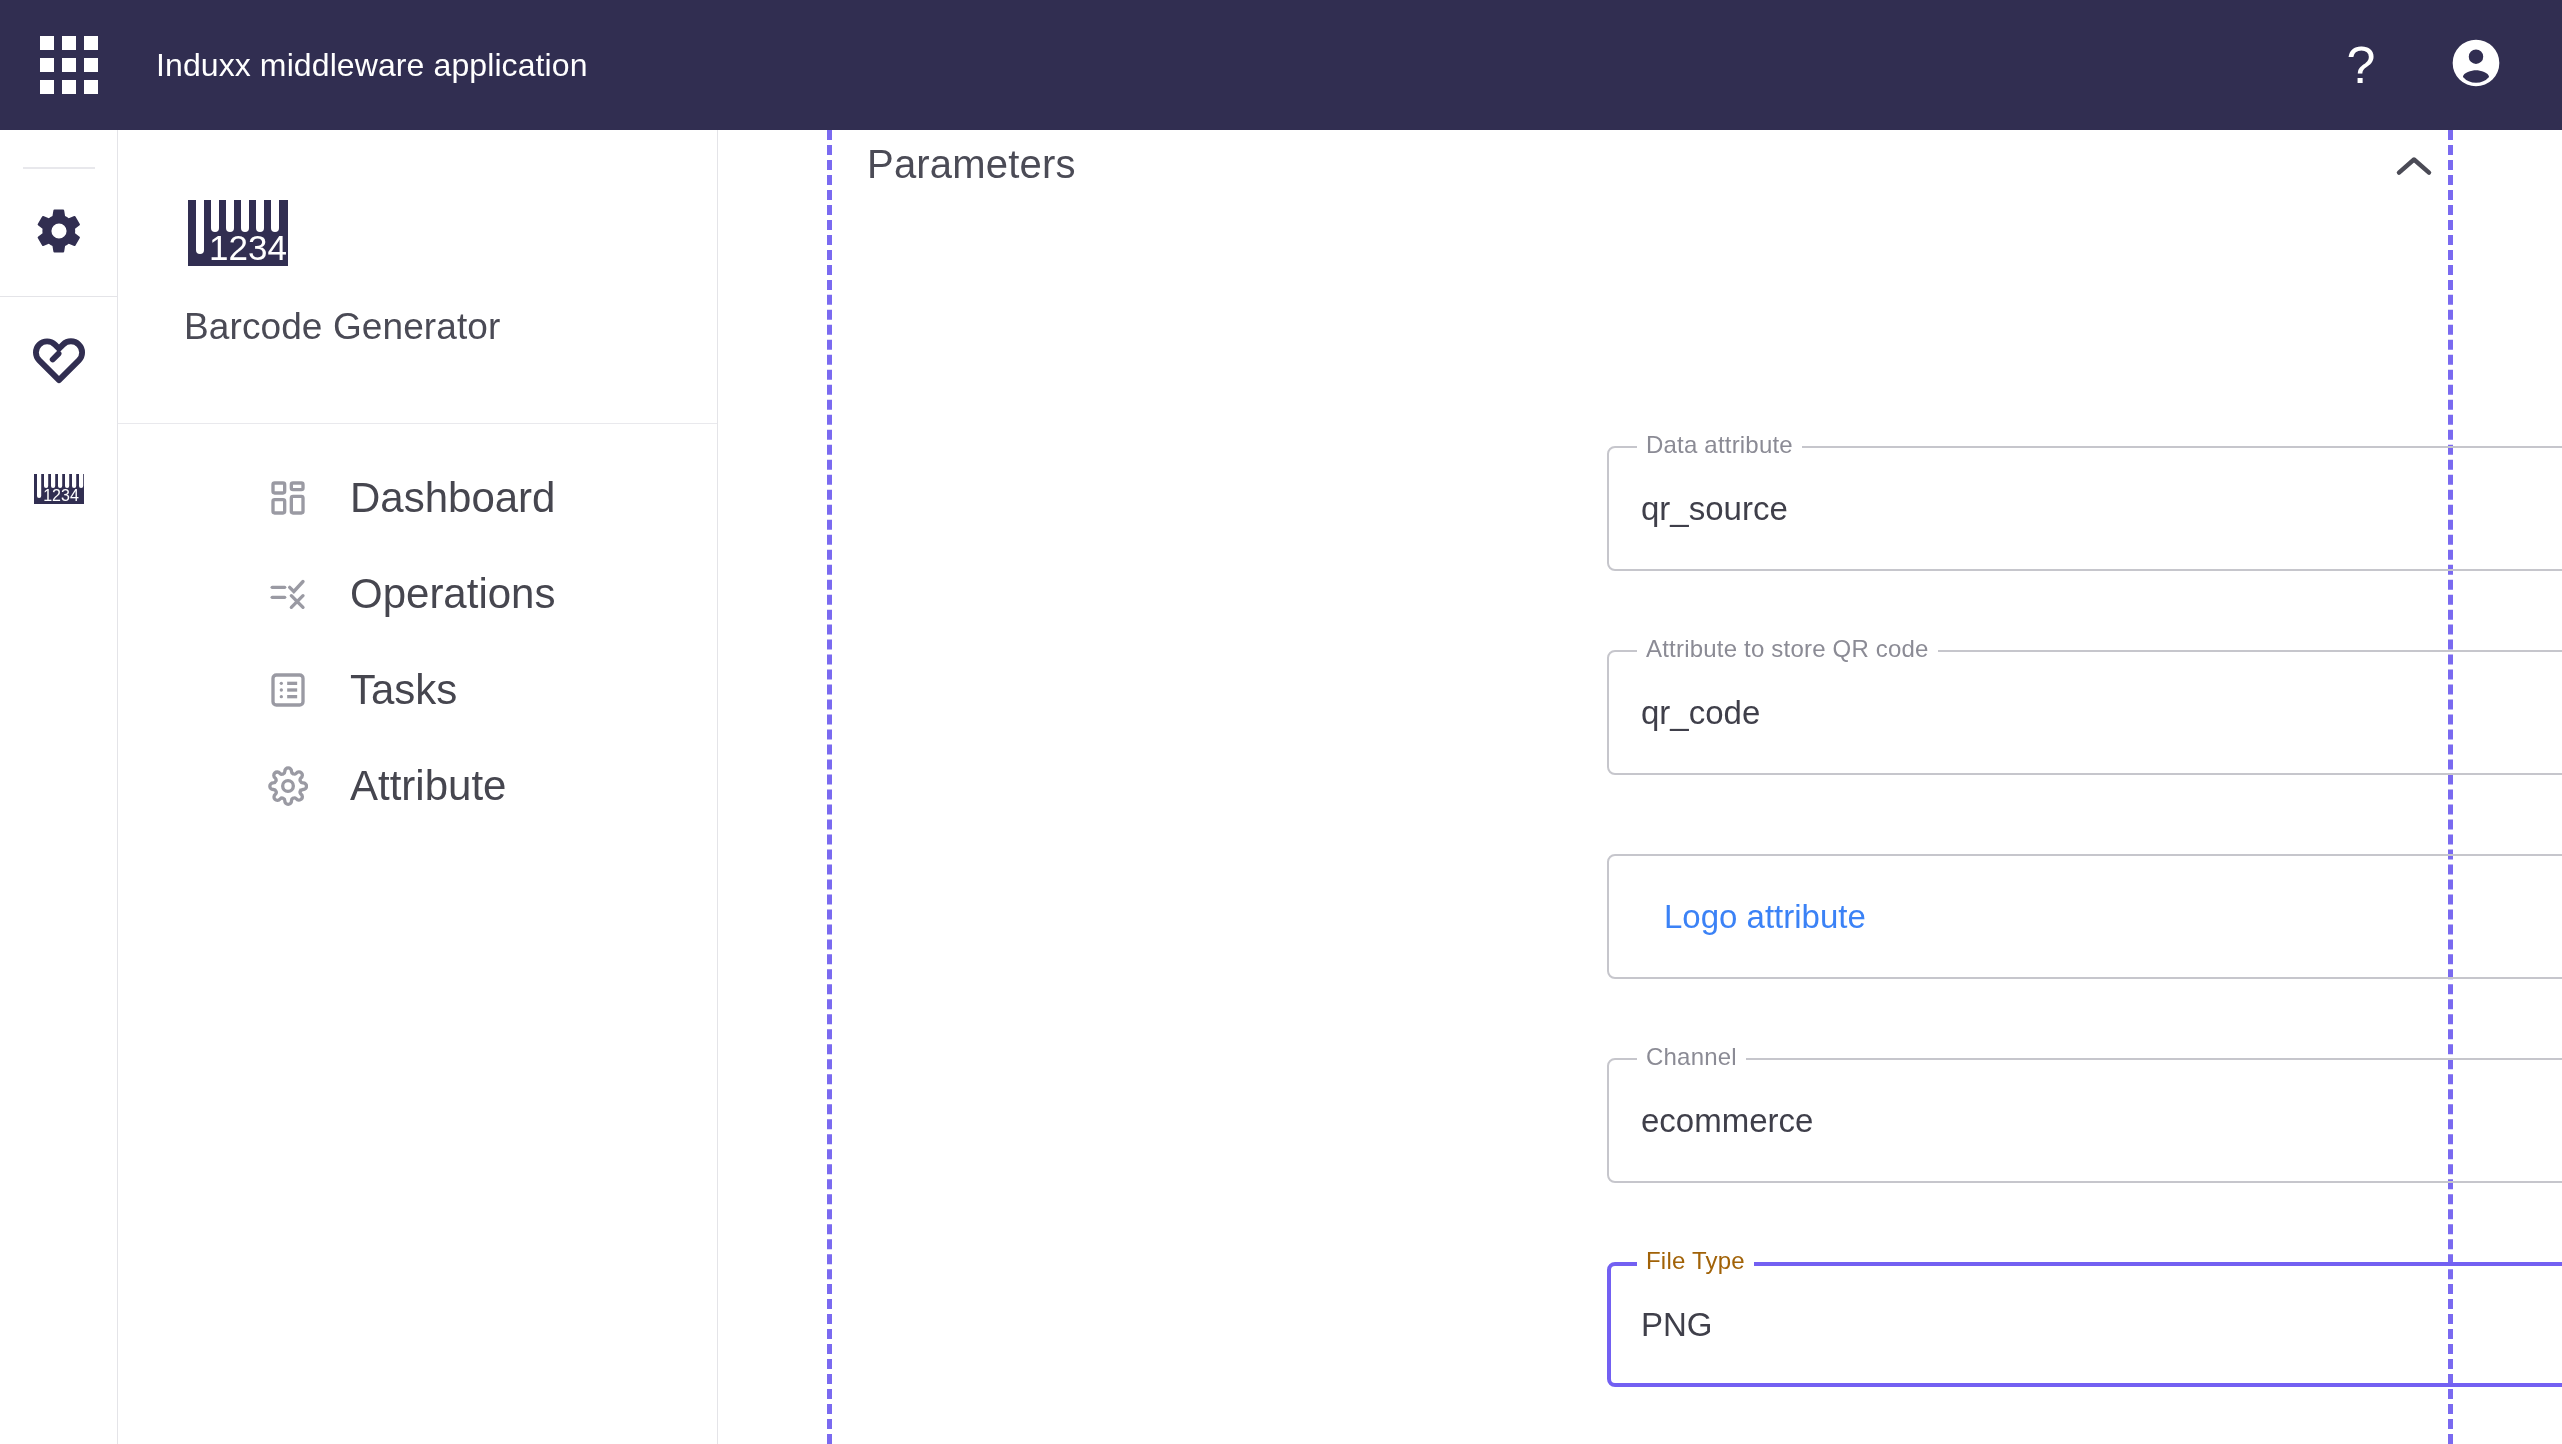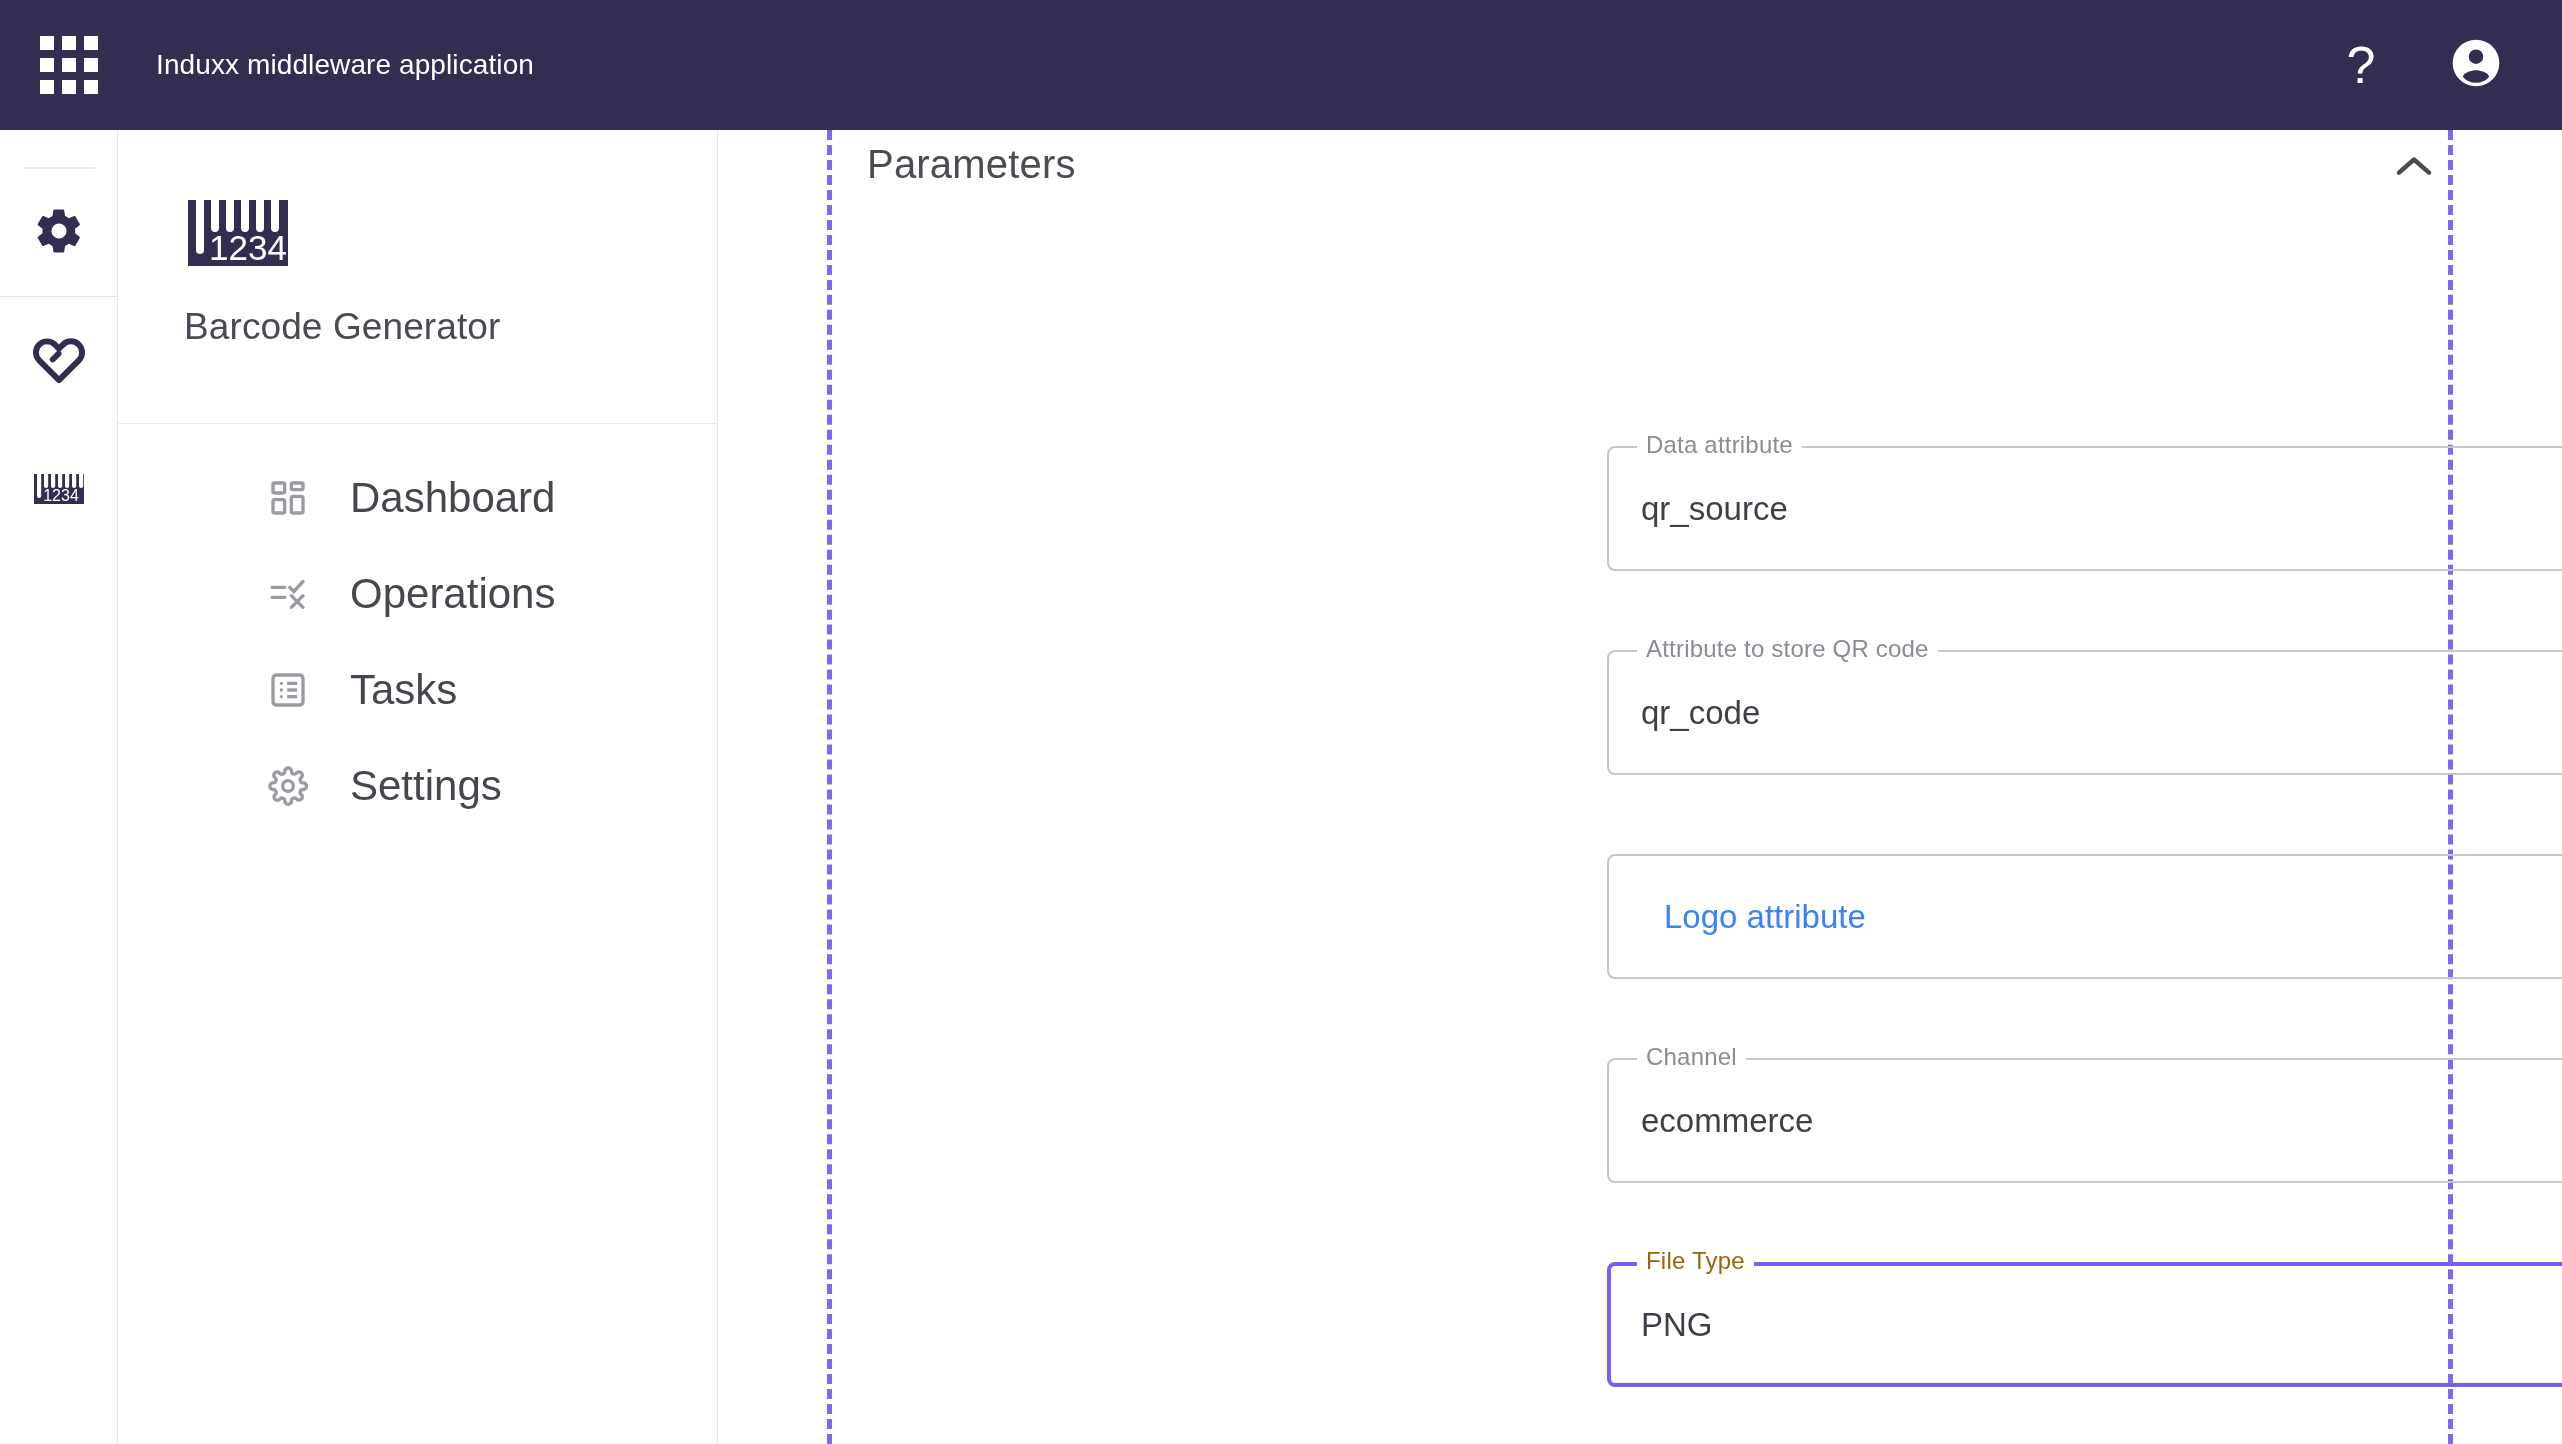--- a/index.html
+++ b/index.html
@@ -24,21 +24,21 @@
     grid-template-columns: repeat(3, 14px);
     grid-template-rows: repeat(3, 14px);
     gap: 8px;
     align-content: center; justify-content: center;
     cursor: pointer;
   }
   .apps-icon i { background: #ffffff; display: block; width: 14px; height: 14px; }
   .app-title {
     margin-left: 56px;
     color: #ffffff;
-    font-size: 28px;
+    font-size: 32px;
     font-weight: 400;
     letter-spacing: .1px;
     white-space: nowrap;
   }
   .topbar-right {
     margin-left: auto;
     display: flex; align-items: center;
     gap: 58px; margin-right: 58px;
   }
   .help-icon {
@@ -281,21 +281,21 @@
       <span class="nav-label">Tasks</span>
     </div>
 
     <div class="nav-item">
       <span class="nav-ico">
         <svg width="40" height="40" viewBox="0 0 24 24" fill="none" stroke="#9a9aa3" stroke-width="2">
           <circle cx="12" cy="12" r="3.2"></circle>
           <path d="M19.4 15a1.6 1.6 0 00.3 1.8l.1.1a2 2 0 11-2.8 2.8l-.1-.1a1.6 1.6 0 00-1.8-.3 1.6 1.6 0 00-1 1.5v.2a2 2 0 01-4 0v-.1a1.6 1.6 0 00-1-1.5 1.6 1.6 0 00-1.8.3l-.1.1a2 2 0 11-2.8-2.8l.1-.1a1.6 1.6 0 00.3-1.8 1.6 1.6 0 00-1.5-1h-.2a2 2 0 010-4h.1a1.6 1.6 0 001.5-1 1.6 1.6 0 00-.3-1.8l-.1-.1a2 2 0 112.8-2.8l.1.1a1.6 1.6 0 001.8.3h.1a1.6 1.6 0 001-1.5v-.2a2 2 0 014 0v.1a1.6 1.6 0 001 1.5 1.6 1.6 0 001.8-.3l.1-.1a2 2 0 112.8 2.8l-.1.1a1.6 1.6 0 00-.3 1.8v.1a1.6 1.6 0 001.5 1h.2a2 2 0 010 4h-.1a1.6 1.6 0 00-1.5 1z"></path>
         </svg>
       </span>
-      <span class="nav-label">Settings</span>
+      <span class="nav-label">Attribute</span>
     </div>
 
   </div>
 </div>
 
 <div class="content">
 
   <div class="dash-line dash-left"></div>
   <div class="dash-line dash-right"></div>
 

